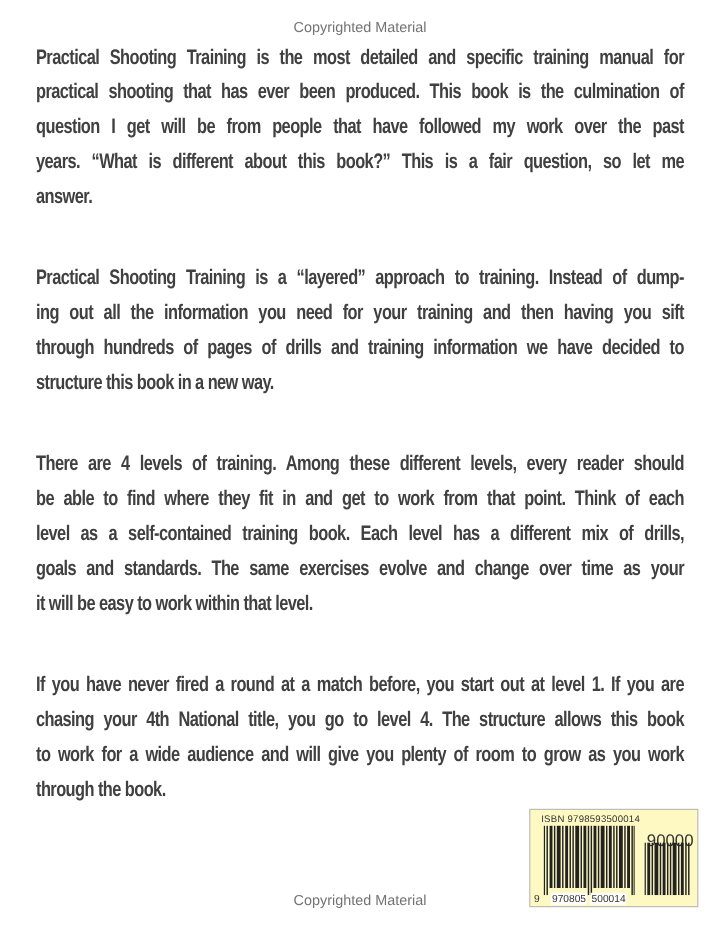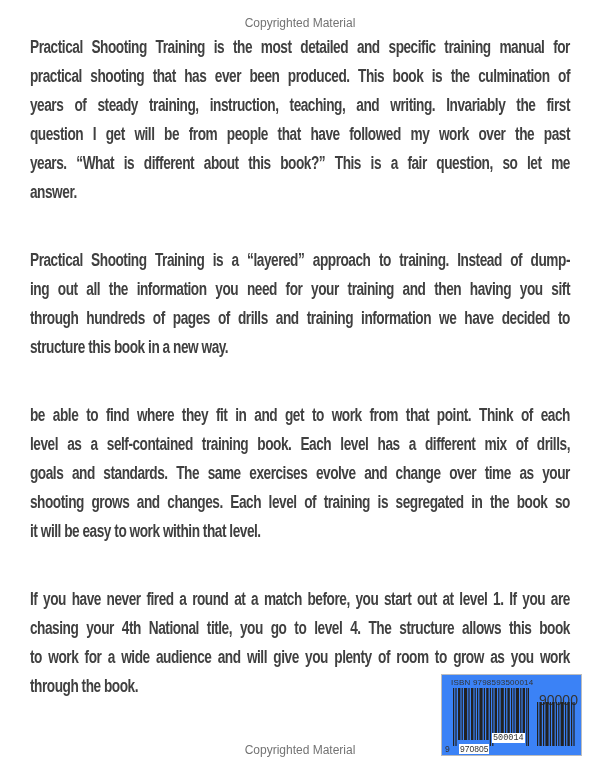--- a/index.html
+++ b/index.html
@@ -66,21 +66,21 @@
     }
 
     
     .barcode-box {
       position: absolute;
       left: 441px;
       top: 674px;
       width: 141px;
       height: 82px;
       border: 1px solid #bdbdbd;
-      background: #3b82f6;
+      background: #fef9c3;
       box-sizing: border-box;
     }
     .isbn-label {
       position: absolute;
       left: 9px;
       top: 3px;
       font-family: "Liberation Sans", sans-serif;
       font-size: 8px;
       color: #333;
       letter-spacing: 0.2px;
@@ -121,53 +121,52 @@
       top: 69px;
       font-family: "Liberation Sans", sans-serif;
       font-size: 8.5px;
       color: #333;
       background: #fff;
       padding: 0 1px;
     }
     .digit-right {
       position: absolute;
       left: 50px;
-      top: 58px;
-      font-family: Liberation Mono, monospace;
+      top: 69px;
+      font-family: Liberation Sans, sans-serif;
       font-size: 8.5px;
       color: #333;
       background: #fff;
       padding: 0 1px;
     }
   </style>
 </head>
 <body>
 
 <div class="watermark top">Copyrighted Material</div>
 
 <div class="body-text">
   <div class="para">
     <span class="line"><span class="condensed">Practical Shooting Training is the most detailed and specific training manual for</span></span>
     <span class="line"><span class="condensed">practical shooting that has ever been produced. This book is the culmination of</span></span>
-    <span class="line"><span class="condensed">years of steady training, instruction, teaching, and writing. Invariably the first</span></span>
     <span class="line"><span class="condensed">question I get will be from people that have followed my work over the past</span></span>
     <span class="line"><span class="condensed">years. “What is different about this book?” This is a fair question, so let me</span></span>
     <span class="line last"><span class="condensed">answer.</span></span>
   </div>
   <div class="para">
     <span class="line"><span class="condensed">Practical Shooting Training is a “layered” approach to training. Instead of dump-</span></span>
     <span class="line"><span class="condensed">ing out all the information you need for your training and then having you sift</span></span>
     <span class="line"><span class="condensed">through hundreds of pages of drills and training information we have decided to</span></span>
     <span class="line last"><span class="condensed">structure this book in a new way.</span></span>
   </div>
   <div class="para">
+    <span class="line"><span class="condensed">There are 4 levels of training. Among these different levels, every reader should</span></span>
     <span class="line"><span class="condensed">be able to find where they fit in and get to work from that point. Think of each</span></span>
     <span class="line"><span class="condensed">level as a self-contained training book. Each level has a different mix of drills,</span></span>
     <span class="line"><span class="condensed">goals and standards. The same exercises evolve and change over time as your</span></span>
-    <span class="line"><span class="condensed">shooting grows and changes. Each level of training is segregated in the book so</span></span>
     <span class="line last"><span class="condensed">it will be easy to work within that level.</span></span>
   </div>
   <div class="para">
     <span class="line"><span class="condensed">If you have never fired a round at a match before, you start out at level 1. If you are</span></span>
     <span class="line"><span class="condensed">chasing your 4th  National title, you go to level 4. The structure allows this book</span></span>
     <span class="line"><span class="condensed">to work for a wide audience and will give you plenty of room to grow as you work</span></span>
     <span class="line last"><span class="condensed">through the book.</span></span>
   </div>
 </div>
 

